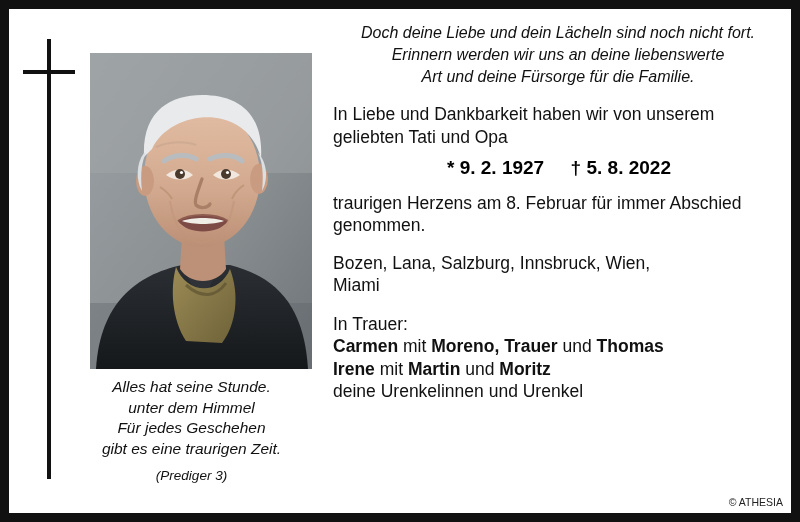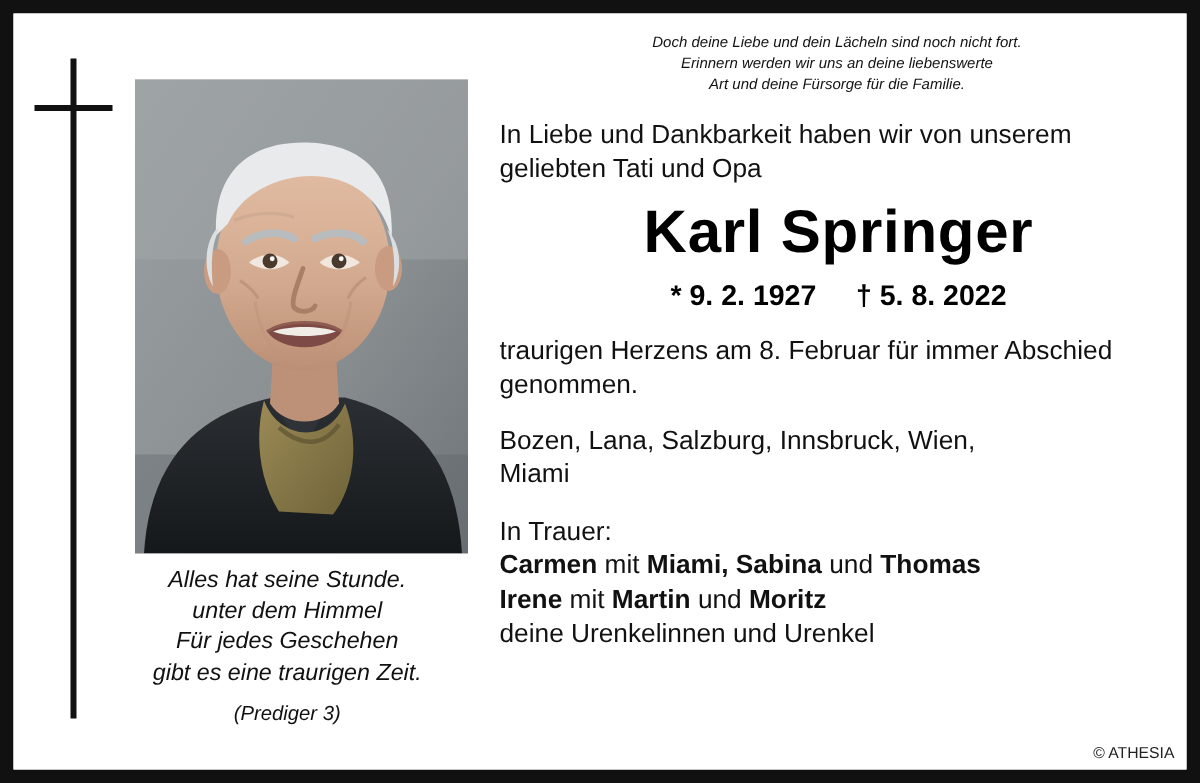--- a/index.html
+++ b/index.html
@@ -96,21 +96,21 @@
     position: absolute;
     left: 318px;
     top: 0;
     right: 0;
     height: 100%;
   }
   .poem {
     margin: 13px 10px 0 8px;
     text-align: center;
     font-style: italic;
-    font-size: 10px;
+    font-size: 16px;
     line-height: 1.38;
     color: #111111;
   }
   .intro {
     margin: 15px 8px 0 6px;
     font-size: 17.5px;
     line-height: 1.28;
     color: #111111;
   }
   .name {
@@ -261,21 +261,20 @@
         <div>Doch deine Liebe und dein Lächeln sind noch nicht fort.</div>
         <div>Erinnern werden wir uns an deine liebenswerte</div>
         <div>Art und deine Fürsorge für die Familie.</div>
       </div>
 
       <div class="intro">
         <div>In Liebe und Dankbarkeit haben wir von unserem</div>
         <div>geliebten Tati und Opa</div>
       </div>
 
-      <div class="name">Karl Springer</div>
 
       <div class="dates">
         <span><span class="sym">*</span> <span>9. 2. 1927</span></span>
         &nbsp;&nbsp;&nbsp;
         <span><span class="sym">†</span> <span>5. 8. 2022</span></span>
       </div>
 
       <div class="farewell">
         <div>traurigen Herzens am 8. Februar für immer Abschied</div>
         <div>genommen.</div>
@@ -284,21 +283,21 @@
       <div class="places">
         <div>Bozen, Lana, Salzburg, Innsbruck, Wien,</div>
         <div>Miami</div>
       </div>
 
       <div class="mourning-label">
         <div>In Trauer:</div>
       </div>
 
       <div class="mourners" id="mourners-list">
-          <div class="mourners-line"><span class="b">Carmen</span><span> mit </span><span class="b">Miami, Sabina</span><span> und </span><span class="b">Thomas</span></div>
+          <div class="mourners-line"><span class="b">Carmen</span><span> mit </span><span class="b">Moreno, Trauer</span><span> und </span><span class="b">Thomas</span></div>
           <div class="mourners-line"><span class="b">Irene</span><span> mit </span><span class="b">Martin</span><span> und </span><span class="b">Moritz</span></div>
         </div>
 
       <div class="closing">deine Urenkelinnen und Urenkel</div>
     </div>
 
     <div class="credit">© ATHESIA</div>
   </div>
 </div>
 

